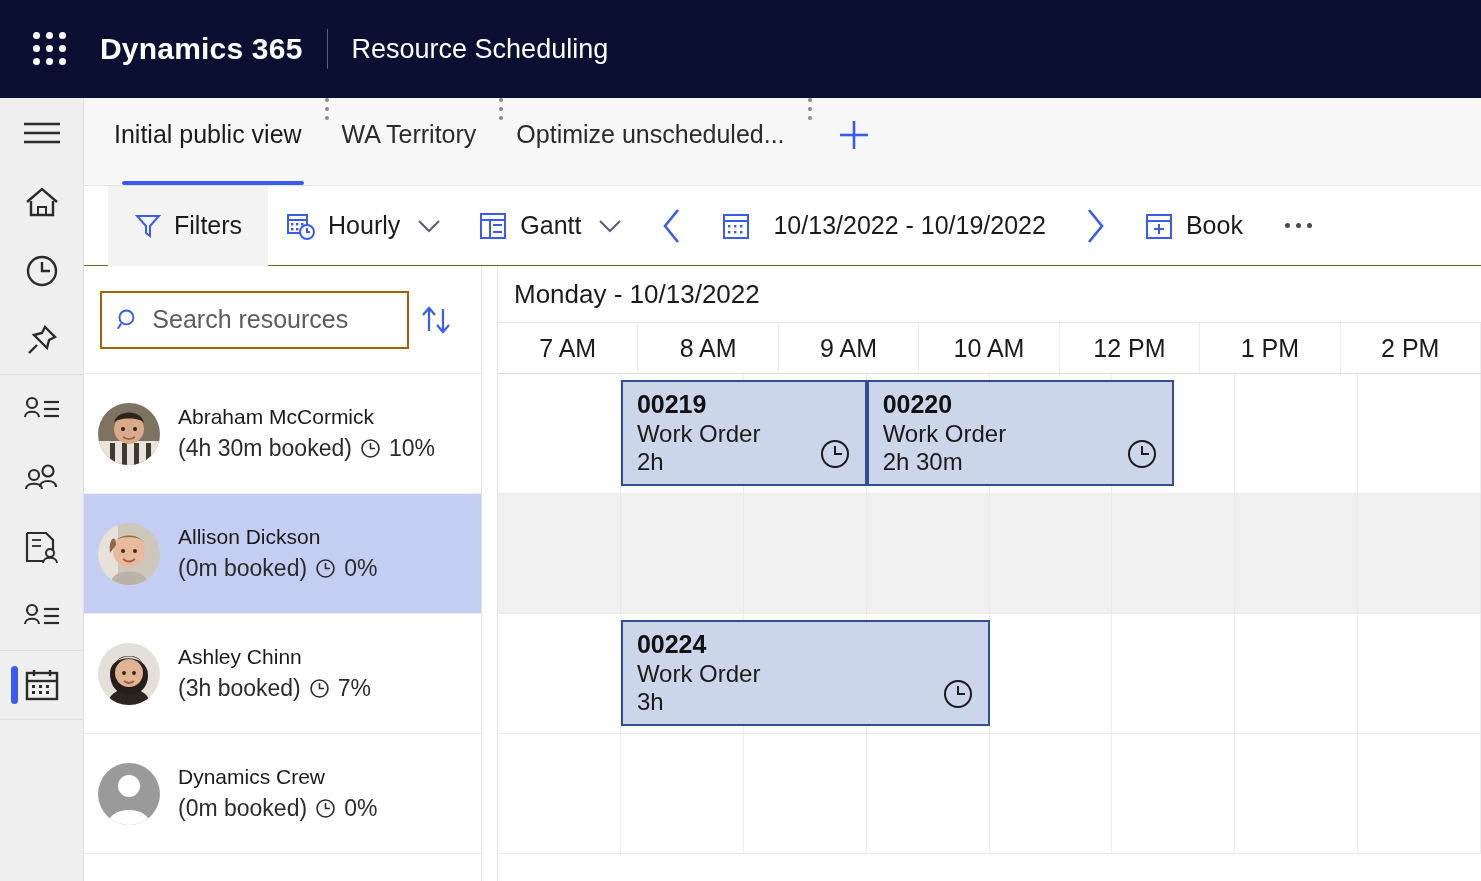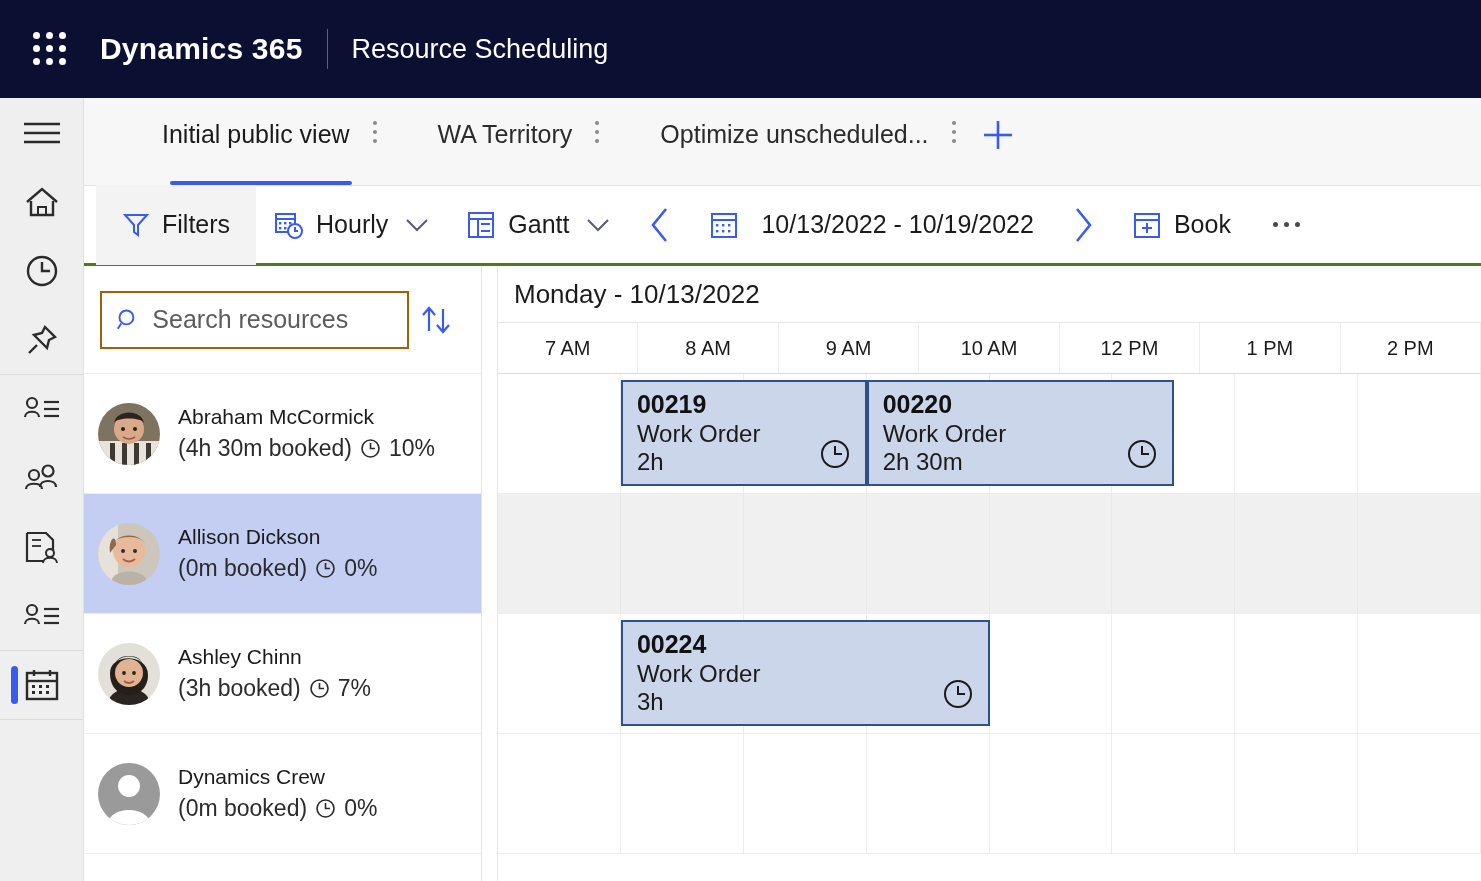--- a/index.html
+++ b/index.html
@@ -41,34 +41,34 @@
 
   
   .main { flex: 1; display: flex; flex-direction: column; min-width: 0; }
 
   
   .tabbar { height: 88px; background: #f7f7f7; border-bottom: 1px solid #e3e3e3;
             display: flex; align-items: flex-end; padding-left: 30px; }
   .tab { display: flex; align-items: center; height: 100%; padding-bottom: 14px; cursor: pointer; }
   .tablabel { font-size: 25px; color: #2b2b2b; }
   .tab.active .tablabel { color: #1b1b1b; }
-  .tabwrap { position: relative; display: flex; align-items: center; height: 100%; margin-left: 48px; }
+  .tabwrap { position: relative; display: flex; align-items: flex-start; height: 100%; }
   .tabwrap.active::after {
     content: ""; position: absolute; left: 8px; right: 38px; bottom: 0;
     height: 4px; background: #3a5bef; border-radius: 2px;
   }
   .kebab { width: 30px; display: flex; flex-direction: column; align-items: center;
            gap: 5px; padding-bottom: 20px; margin-left: 10px; cursor: pointer; }
   .kebab i { width: 4px; height: 4px; border-radius: 50%; background: #8a8a8a; display: block; }
   .addtab { width: 58px; height: 100%; display: flex; align-items: center;
             justify-content: center; padding-bottom: 14px; cursor: pointer; }
 
   
-  .toolbar { height: 80px; background: #ffffff; border-bottom: 3px solid #4d7c0f;
-             display: flex; align-items: center; padding-left: 12px; }
+  .toolbar { height: 80px; background: #ffffff; border-bottom: 1px solid #4d7c0f;
+             display: flex; align-items: center; padding-left: 24px; }
   .tbtn { display: flex; align-items: center; height: 80px; padding: 0 18px;
           cursor: pointer; gap: 12px; }
   .tbtn.filters { background: #f3f3f3; padding: 0 26px; }
   .tbtn span.lbl { font-size: 25px; color: #1b1b1b; }
   .chev { margin-left: 4px; }
   .arrowbtn { width: 62px; height: 80px; display: flex; align-items: center;
               justify-content: center; cursor: pointer; }
   .daterange { font-size: 25px; color: #1b1b1b; margin-left: 10px; white-space: nowrap; }
   .ellipsis { display: flex; gap: 6px; align-items: center; padding: 0 24px;
               height: 80px; cursor: pointer; }
@@ -100,21 +100,21 @@
 
   .gutter { width: 16px; flex: 0 0 16px; background: #ffffff; border-right: 1px solid #e6e6e6; }
 
   
   .grid { flex: 1; display: flex; flex-direction: column; min-width: 0; background: #fff; }
   .dayhdr { height: 56px; display: flex; align-items: center; padding-left: 16px;
             font-size: 26px; color: #1b1b1b; }
   .hourhdr { height: 52px; display: flex; border-top: 1px solid #e6e6e6;
              border-bottom: 1px solid #dcdcdc; }
   .hourcell { flex: 1 1 0; min-width: 0; display: flex; align-items: center;
-              justify-content: center; font-size: 20px; color: #1b1b1b;
+              justify-content: center; font-size: 25px; color: #1b1b1b;
               border-right: 1px solid #ededed; }
   .rows { flex: 1; display: flex; flex-direction: column; }
   .gridrow { height: 120px; position: relative; border-bottom: 1px solid #ededed; display: flex; }
   .gridrow.selected { background: #f0f0f0; }
   .gcell { flex: 1 1 0; min-width: 0; border-right: 1px solid #ededed; }
   .gridrow.dim .gcell { border-right-color: #e8e8e8; }
 
   .booking { position: absolute; top: 6px; bottom: 7px; background: #ccd6ea;
              border: 2px solid #2f4f8f; display: flex; flex-direction: column;
              padding: 8px 14px 6px 14px; cursor: pointer; }

